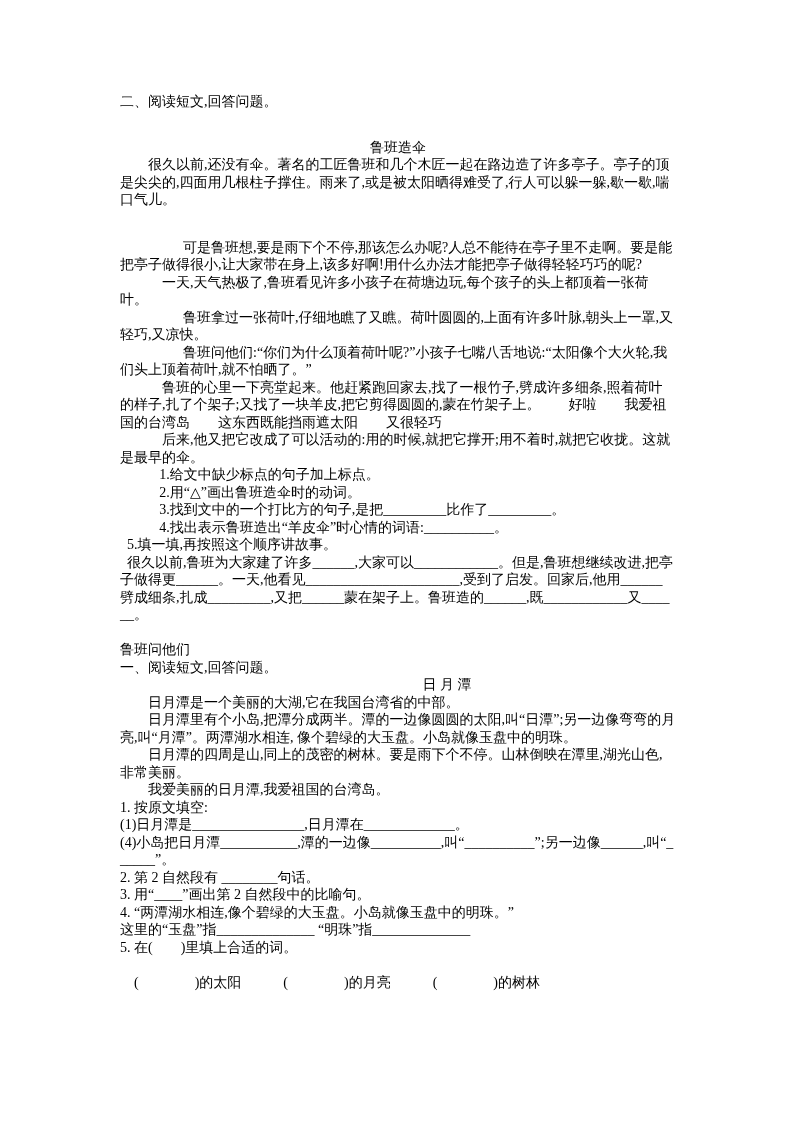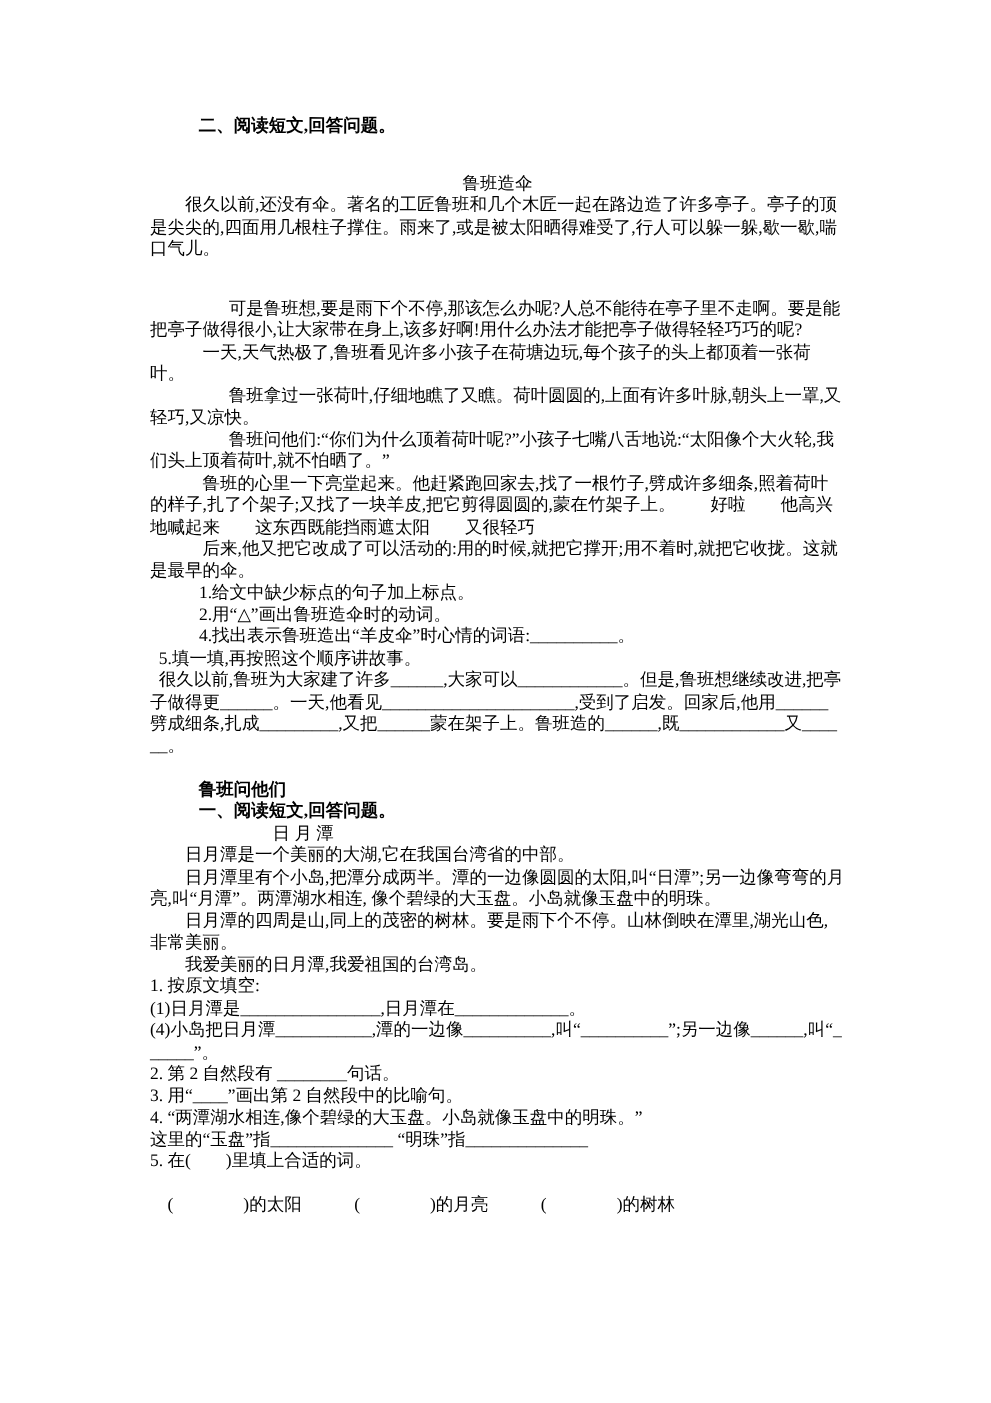--- a/index.html
+++ b/index.html
@@ -12,51 +12,52 @@
     color: #000000;
     overflow: hidden;
   }
   .page {
     width: 793px; height: 1122px;
     padding: 93px 117px 30px 120px;
     background: #ffffff;
     word-wrap: break-word;
     word-break: break-all;
   }
-  .bold   { font-weight: bold; margin-left: 39px; }
+  .bold   { font-weight: normal; }
   .center { text-align: center; margin-top: 28px; }
   .ind05  { text-indent: 0.5em; }
   .ind1   { text-indent: 1em; }
   .ind2   { text-indent: 2em; }
   .ind28  { text-indent: 2.8em; }
   .ind3   { text-indent: 3em; }
   .ind45  { text-indent: 4.5em; }
-  .ind7   { text-indent: 7em; }
+  .ind7   { text-indent: 7em; text-align: center; }
   .gap-after  { margin-bottom: 30px; }
   .gap-before { margin-top: 17.5px; }
   p, div { white-space: normal; }
 </style>
 </head>
 <body>
 
 <div class="page">
 
   <div class="bold">二、阅读短文,回答问题。</div>
   <div class="center">鲁班造伞</div>
 
   <p class="ind2 gap-after">很久以前,还没有伞。著名的工匠鲁班和几个木匠一起在路边造了许多亭子。亭子的顶是尖尖的,四面用几根柱子撑住。雨来了,或是被太阳晒得难受了,行人可以躲一躲,歇一歇,喘口气儿。</p>
   <p class="ind45">可是鲁班想,要是雨下个不停,那该怎么办呢?人总不能待在亭子里不走啊。要是能把亭子做得很小,让大家带在身上,该多好啊!用什么办法才能把亭子做得轻轻巧巧的呢?</p>
   <p class="ind3">一天,天气热极了,鲁班看见许多小孩子在荷塘边玩,每个孩子的头上都顶着一张荷叶。</p>
   <p class="ind45">鲁班拿过一张荷叶,仔细地瞧了又瞧。荷叶圆圆的,上面有许多叶脉,朝头上一罩,又轻巧,又凉快。</p>
   <p class="ind45">鲁班问他们:“你们为什么顶着荷叶呢?”小孩子七嘴八舌地说:“太阳像个大火轮,我们头上顶着荷叶,就不怕晒了。”</p>
-  <p class="ind3">鲁班的心里一下亮堂起来。他赶紧跑回家去,找了一根竹子,劈成许多细条,照着荷叶的样子,扎了个架子;又找了一块羊皮,把它剪得圆圆的,蒙在竹架子上。　　好啦　　他高兴地喊起来　　这东西既能挡雨遮太阳　　又很轻巧</p>
+  <p class="ind3">鲁班的心里一下亮堂起来。他赶紧跑回家去,找了一根竹子,劈成许多细条,照着荷叶的样子,扎了个架子;又找了一块羊皮,把它剪得圆圆的,蒙在竹架子上。　　好啦　　我爱祖国的台湾岛　　这东西既能挡雨遮太阳　　又很轻巧</p>
   <p class="ind3">后来,他又把它改成了可以活动的:用的时候,就把它撑开;用不着时,就把它收拢。这就是最早的伞。</p>
 
   <p class="ind28">1.给文中缺少标点的句子加上标点。</p>
   <p class="ind28">2.用“△”画出鲁班造伞时的动词。</p>
+  <p class="ind28">3.找到文中的一个打比方的句子,是把_________比作了_________。</p>
   <p class="ind28">4.找出表示鲁班造出“羊皮伞”时心情的词语:__________。</p>
   <p class="ind05">5.填一填,再按照这个顺序讲故事。</p>
   <p class="ind05">很久以前,鲁班为大家建了许多______,大家可以____________。但是,鲁班想继续改进,把亭子做得更______。一天,他看见______________________,受到了启发。回家后,他用______劈成细条,扎成_________,又把______蒙在架子上。鲁班造的______,既____________又______。</p>
 
   <div class="bold gap-before">鲁班问他们</div>
   <div class="bold">一、阅读短文,回答问题。</div>
   <div class="ind7">日 月 潭</div>
 
   <p class="ind2">日月潭是一个美丽的大湖,它在我国台湾省的中部。</p>
   <p class="ind2">日月潭里有个小岛,把潭分成两半。潭的一边像圆圆的太阳,叫“日潭”;另一边像弯弯的月亮,叫“月潭”。两潭湖水相连, 像个碧绿的大玉盘。小岛就像玉盘中的明珠。</p>

